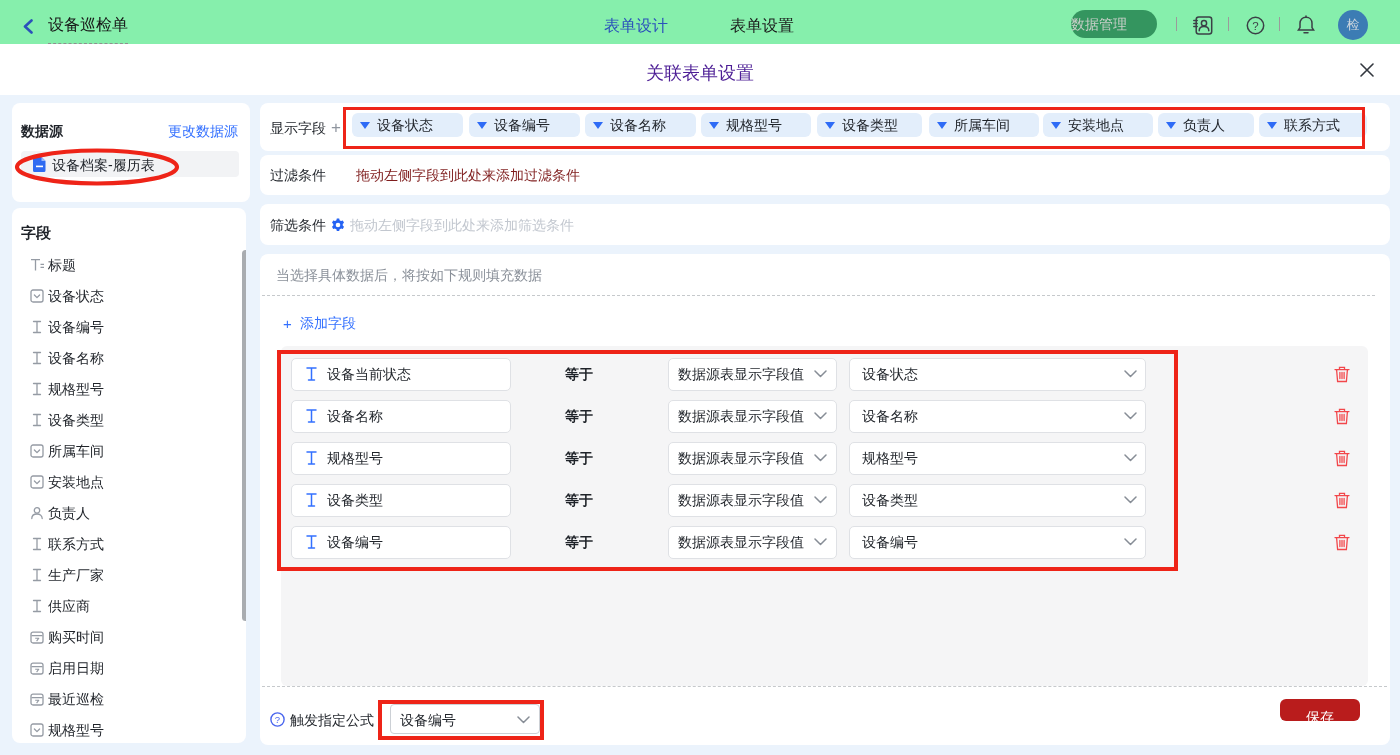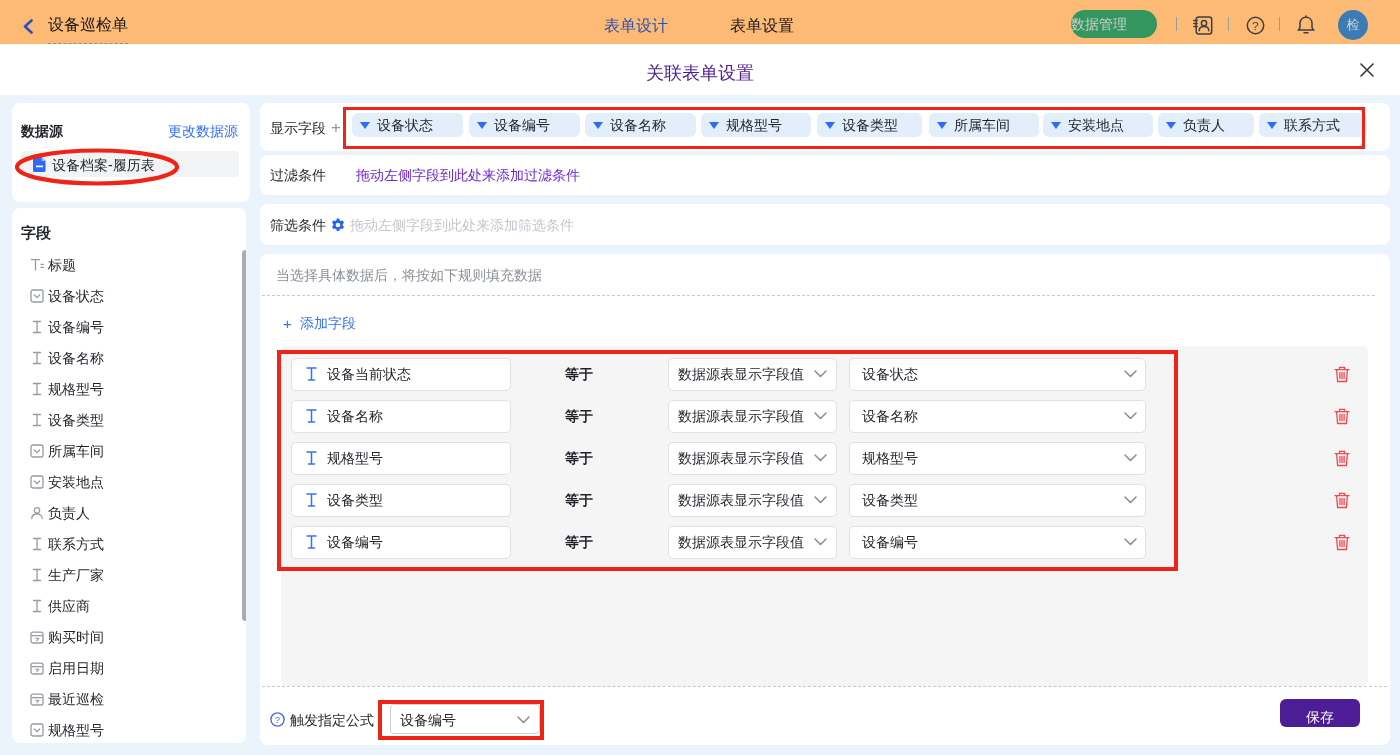--- a/index.html
+++ b/index.html
@@ -3,21 +3,21 @@
 <style>
 *{margin:0;padding:0;box-sizing:border-box}
 html,body{width:1400px;height:755px;overflow:hidden}
 body{font-family:"Liberation Sans",sans-serif;position:relative;background:#ebf3fc;color:#1f2329}
 .ab{position:absolute}
 .card{position:absolute;background:#fff;border-radius:8px}
 .t14{font-size:14px;line-height:1}
 svg{display:block}
 </style></head><body>
 
-<div class="ab" style="left:0;top:0;width:1400px;height:44px;background:#fdba74">
+<div class="ab" style="left:0;top:0;width:1400px;height:44px;background:#86efac">
 <svg class="ab" style="left:22px;top:19px" width="12" height="15" viewBox="0 0 12 15">
       <path d="M9.5 1.5 L3 7.5 L9.5 13.5" fill="none" stroke="#2b51bb" stroke-width="2.6" stroke-linecap="round" stroke-linejoin="round"></path>
     </svg>
 <div class="ab" style="left:48px;top:15px;font-size:16px;color:#171717;padding-bottom:7px;border-bottom:1px dashed #8f8f8f">设备巡检单</div>
 <div class="ab" style="left:604px;top:16px;font-size:16px;color:#2b51bb">表单设计</div>
 <div class="ab" style="left:730px;top:16px;font-size:16px;color:#1a1a1a">表单设置</div>
 <div class="ab" style="left:1071px;top:10px;width:86px;height:28px;border-radius:14px;background:#34955f;color:#c9cfc9;font-size:14px;text-align:left;line-height:28px">数据管理</div>
 <div class="ab" style="left:1176px;top:17px;width:1px;height:14px;background:#9b9b9b"></div>
 <div class="ab" style="left:1228px;top:17px;width:1px;height:14px;background:#9b9b9b"></div>
 <div class="ab" style="left:1279px;top:17px;width:1px;height:14px;background:#9b9b9b"></div>
@@ -231,21 +231,21 @@
 <div class="ab" style="left:8px;top:9px;width:0;height:0;border-left:5px solid transparent;border-right:5px solid transparent;border-top:7px solid #2e6bf6"></div>
 <div class="ab t14" style="left:25px;top:5px">负责人</div>
     </div>
 <div class="ab" style="left:999px;top:10px;width:108px;height:24px;background:#e3eefb;border-radius:6px">
 <div class="ab" style="left:8px;top:9px;width:0;height:0;border-left:5px solid transparent;border-right:5px solid transparent;border-top:7px solid #2e6bf6"></div>
 <div class="ab t14" style="left:25px;top:5px">联系方式</div>
     </div>
 </div>
 <div class="card" style="left:260px;top:155px;width:1130px;height:40px">
 <div class="ab t14" style="left:10px;top:13px">过滤条件</div>
-<div class="ab t14" style="left:96px;top:13px;color:#6d28d9">拖动左侧字段到此处来添加过滤条件</div>
+<div class="ab t14" style="left:96px;top:13px;color:#7f1d1d">拖动左侧字段到此处来添加过滤条件</div>
 </div>
 <div class="card" style="left:260px;top:204px;width:1130px;height:41px">
 <div class="ab t14" style="left:10px;top:14px">筛选条件</div>
 <svg class="ab" style="left:71px;top:14px" width="14" height="14" viewBox="0 0 14 14">
 <path d="M5.8 0.5 h2.4 l0.4 1.7 a5 5 0 0 1 1.5 0.9 l1.7-0.5 l1.2 2.1 l-1.3 1.2 a5 5 0 0 1 0 1.7 l1.3 1.2 l-1.2 2.1 l-1.7-0.5 a5 5 0 0 1 -1.5 0.9 l-0.4 1.7 h-2.4 l-0.4-1.7 a5 5 0 0 1 -1.5-0.9 l-1.7 0.5 l-1.2-2.1 l1.3-1.2 a5 5 0 0 1 0-1.7 l-1.3-1.2 l1.2-2.1 l1.7 0.5 a5 5 0 0 1 1.5-0.9 z" fill="#2563f4"></path>
 <circle cx="7" cy="7" r="2.3" fill="#fff"></circle>
     </svg>
 <div class="ab t14" style="left:90px;top:14px;color:#c2c7cf">拖动左侧字段到此处来添加筛选条件</div>
 </div>
 <div class="card" style="left:260px;top:254px;width:1130px;height:491px">
@@ -384,15 +384,15 @@
 <svg class="ab" style="left:270px;top:712px" width="15" height="15" viewBox="0 0 15 15">
 <circle cx="7.5" cy="7.5" r="6.6" fill="none" stroke="#4a66ee" stroke-width="1.4"></circle>
 <text x="7.5" y="11.4" text-anchor="middle" font-size="9.5" fill="#4a66ee" font-family="Liberation Sans">?</text>
   </svg>
 <div class="ab t14" style="left:290px;top:713px">触发指定公式</div>
 <div class="ab" style="left:390px;top:704px;width:150px;height:30px;background:#fff;border:1px solid #ccd0d5;border-radius:4px"></div>
 <div class="ab t14" style="left:400px;top:713px">设备编号</div>
 <svg class="ab" style="left:517px;top:716px" width="13" height="8" viewBox="0 0 13 8">
     <path d="M1 1 L6.5 6.5 L12 1" fill="none" stroke="#878d96" stroke-width="1.5" stroke-linecap="round" stroke-linejoin="round"></path>
   </svg>
-<div class="ab" style="left:1280px;top:699px;width:80px;height:28px;background:#4c1d95;border-radius:6px;color:#fff;font-size:14px;text-align:center;line-height:36px">保存</div>
+<div class="ab" style="left:1280px;top:699px;width:80px;height:22px;background:#b91c1c;border-radius:6px;color:#fff;font-size:14px;text-align:center;line-height:36px">保存</div>
 <div class="ab" style="left:343px;top:107px;width:1022px;height:42px;border:3.5px solid #ee2418"></div>
 <div class="ab" style="left:277px;top:350px;width:901px;height:221px;border:4px solid #ee2418"></div>
 <div class="ab" style="left:378px;top:700px;width:166px;height:40px;border:4px solid #ee2418"></div>
 </body></html>

